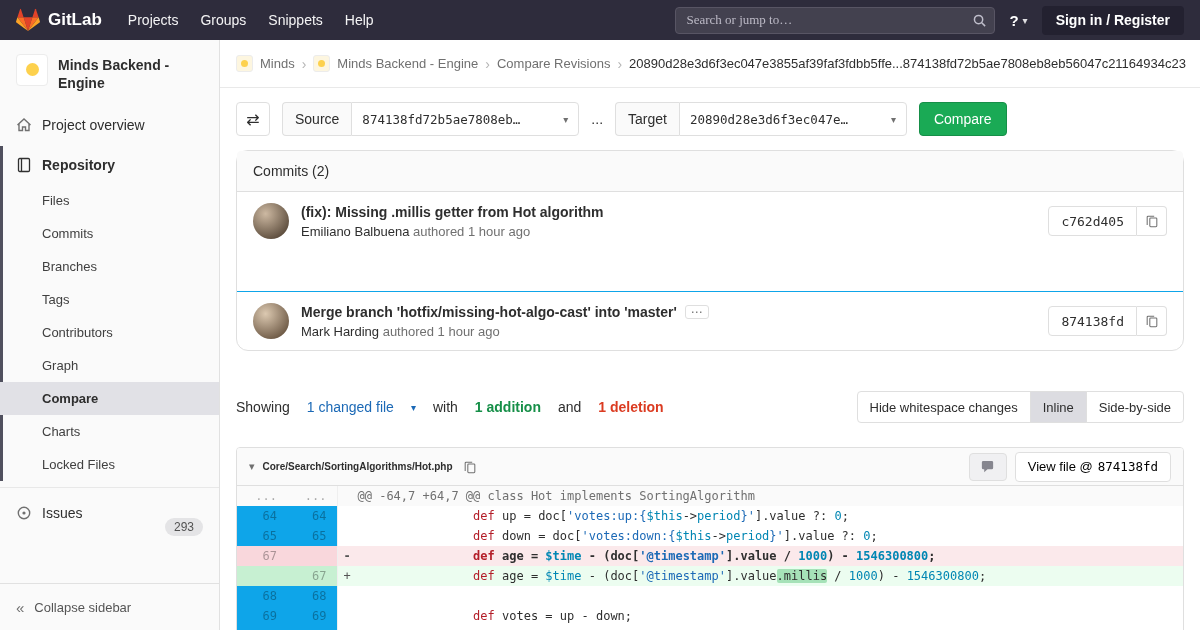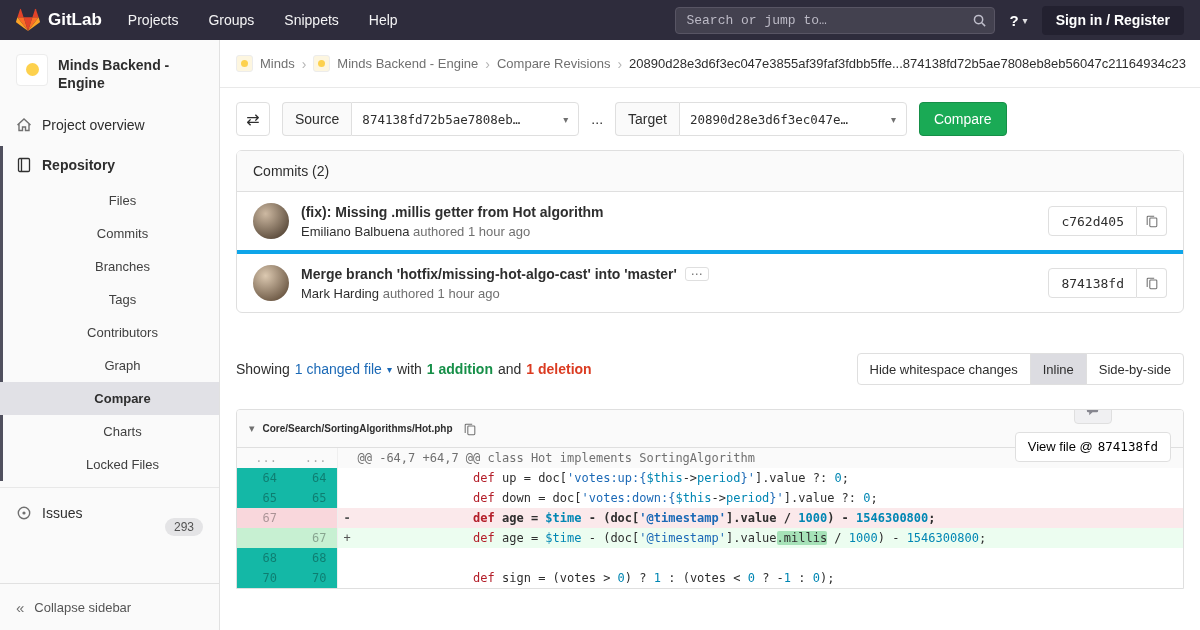--- a/index.html
+++ b/index.html
@@ -9,44 +9,44 @@
     font-family:"Liberation Sans", sans-serif;
     font-size:14px; color:#2e2e2e; background:#fff;
   }
   .mono { font-family:"DejaVu Sans Mono", monospace; }
 
   
   .navbar { position:fixed; top:0; left:0; width:1200px; height:40px;
     background:#2e2c3c; display:flex; align-items:center; padding:0 16px; z-index:20; }
   .brand { display:flex; align-items:center; gap:8px; margin-right:26px; cursor:pointer; }
   .brand-text { color:#fff; font-weight:bold; font-size:17px; }
-  .nav-menu { display:flex; gap:30px; }
+  .nav-menu { display:flex; gap:22px; }
   .nav-menu a { color:rgba(255,255,255,.95); font-size:14px; text-decoration:none; cursor:pointer; }
   .nav-right { margin-left:auto; display:flex; align-items:center; gap:14px; }
   .nav-search { position:relative; width:320px; }
   .nav-search input { width:100%; height:27px; background:#43414f; border:1px solid #585564;
-    border-radius:4px; color:#fff; padding:0 30px 0 10px; font-size:13px; font-family:Liberation Mono, monospace; }
+    border-radius:4px; color:#fff; padding:0 30px 0 10px; font-size:13px; font-family:Liberation Serif, serif; }
   .nav-search input::placeholder { color:#bcbac6; }
   .search-icon { position:absolute; right:8px; top:6px; }
   .nav-help { display:flex; align-items:center; gap:4px; color:#fff; cursor:pointer; }
   .help-q { font-size:15px; font-weight:bold; }
   .nav-caret { font-size:10px; color:rgba(255,255,255,.85); }
   .signin-btn { height:29px; padding:0 14px; background:#232130; color:#fff; border:none;
     border-radius:4px; font-size:14px; font-weight:600; font-family:inherit; cursor:pointer; }
 
   
   .sidebar { position:fixed; top:40px; left:0; width:220px; height:590px;
     background:#fafafa; border-right:1px solid #e1e1e1; }
   .context-header { display:flex; gap:10px; padding:14px 16px 8px; align-items:flex-start; cursor:pointer; }
   .proj-avatar { width:32px; height:32px; border-radius:4px; background:#fff; border:1px solid #ececec; position:relative; flex:none; }
   .proj-avatar::after { content:""; position:absolute; left:9px; top:8px; width:13px; height:13px; border-radius:50%; background:#fdd14d; }
   .proj-name { font-weight:bold; font-size:14px; line-height:1.3; padding-top:2px; }
   .side-nav { margin-top:6px; }
   .nav-item { display:flex; align-items:center; gap:10px; padding:11px 16px; font-size:14px; color:#2e2e2e; cursor:pointer; position:relative; }
-  .nav-section { margin-top:2px;text-align:center; }
+  .nav-section { margin-top:2px; }
   .nav-section.active { box-shadow: inset 3px 0 0 #50505e; }
   .nav-section.active .section-head { font-weight:bold; }
   .sub-list { list-style:none; margin:0; padding:0; }
   .sub-item { padding:9px 16px 9px 42px; font-size:13px; color:#404040; cursor:pointer; position:relative; }
   .sub-item.active { background:#e1e1e6; font-weight:bold; color:#2e2e2e; }
   .side-divider { border:none; border-top:1px solid #e8e8e8; margin:6px 0; }
   .badge { position:absolute; right:16px; top:24px; background:#e4e4e6; border-radius:10px;
     padding:2px 9px; font-size:12px; color:#525252; }
   .collapse-btn { position:absolute; bottom:0; left:0; right:0; height:47px; border-top:1px solid #e1e1e1;
     display:flex; align-items:center; gap:10px; padding:0 16px; font-size:13px; color:#555;
@@ -70,72 +70,72 @@
   .ig-addon { display:flex; align-items:center; padding:0 12px; background:#fafafa;
     border:1px solid #dfdfdf; border-right:none; border-radius:4px 0 0 4px; font-size:14px; }
   .ig-dropdown { display:flex; align-items:center; justify-content:space-between; gap:8px; width:228px;
     padding:0 10px; background:#fff; border:1px solid #dfdfdf; border-radius:0 4px 4px 0; cursor:pointer; }
   .ig-dropdown .mono { font-size:12.5px; white-space:nowrap; overflow:hidden; }
   .caret { color:#707070; font-size:10px; }
   .dots-sep { color:#2e2e2e; }
   .btn-green { height:34px; padding:0 14px; background:#1aaa55; border:1px solid #168f48;
     color:#fff; border-radius:4px; font-size:14px; font-family:inherit; cursor:pointer; }
 
-  .panel { margin:0 16px 16px; border:1px solid #dfdfdf; border-radius:6px; background:#fff; }
+  .panel { margin:0 16px 16px; border:1px solid #dfdfdf; border-radius:12px; background:#fff; }
   .panel-header { padding:12px 16px; background:#fafafa; border-bottom:1px solid #dfdfdf;
     border-radius:4px 4px 0 0; font-size:14px; }
   .commit-row { display:flex; align-items:center; padding:11px 16px; }
-  .commit-row + .commit-row { border-top:4px solid #0ea5e9; }
+  .commit-row + .commit-row { border-top:1px solid #0ea5e9;margin-top:41px; }
   .commit-avatar { width:36px; height:36px; border-radius:50%; flex:none; margin-right:12px; }
   .av-1 { background: radial-gradient(circle at 35% 30%, #cdb9a2, #5d4d3d 78%); }
   .av-2 { background: radial-gradient(circle at 35% 30%, #dcc9b1, #6e5a46 78%); }
   .commit-info { flex:1; min-width:0; }
   .commit-title { font-weight:bold; font-size:14px; display:flex; align-items:center; gap:8px; }
   .expander { border:1px solid #dfdfdf; background:#fff; border-radius:3px; padding:0 5px;
     font-size:12px; line-height:12px; height:14px; color:#707070; cursor:pointer; }
   .commit-meta { margin-top:4px; font-size:13px; color:#707070; }
   .commit-author { color:#2e2e2e; cursor:pointer; }
   .sha-group { display:flex; }
   .sha-btn { height:30px; padding:0 12px; background:#fff; border:1px solid #dfdfdf;
     border-radius:4px 0 0 4px; font-size:13px; color:#2e2e2e; cursor:pointer; }
   .copy-btn { height:30px; width:30px; background:#fff; border:1px solid #dfdfdf; border-left:none;
     border-radius:0 4px 4px 0; cursor:pointer; display:flex; align-items:center; justify-content:center; }
 
   .diff-summary { display:flex; align-items:center; margin:40px 16px 24px; }
-  .ds-text { display:flex; align-items:center; gap:5px; font-size:14px; flex-wrap:nowrap; }
+  .ds-text { display:flex; align-items:center; gap:17px; font-size:14px; flex-wrap:nowrap; }
   .ds-link { color:#1b69b6; cursor:pointer; }
   .ds-caret { color:#1b69b6; font-size:10px; cursor:pointer; }
   .ds-add { color:#168f48; font-weight:bold; }
   .ds-del { color:#db3b21; font-weight:bold; }
   .ds-buttons { margin-left:auto; display:flex; }
   .btn { height:32px; padding:0 12px; background:#fff; border:1px solid #dfdfdf; font-size:13px;
     color:#2e2e2e; cursor:pointer; font-family:inherit; }
   .btn-group .btn + .btn { margin-left:-1px; }
   .btn-group .btn:first-child { border-radius:4px 0 0 4px; }
   .btn-group .btn:last-child { border-radius:0 4px 4px 0; }
   .btn.active { background:#dcdce1; }
 
   .diff-panel { margin:0 16px; border:1px solid #dfdfdf; border-radius:4px 4px 0 0; overflow:hidden; }
   .diff-header { display:flex; align-items:center; padding:7px 12px; background:#fafafa;
     border-bottom:1px solid #dfdfdf; gap:8px; height:38px; }
   .file-caret { color:#707070; font-size:11px; cursor:pointer; }
   .file-path { font-weight:bold; font-size:10px; }
   .copy-path { background:none; border:none; cursor:pointer; padding:2px; display:flex; }
-  .diff-actions { margin-left:auto; display:flex; gap:8px; align-items:center;flex-direction:column; }
+  .diff-actions { margin-left:auto; display:flex; gap:8px; align-items:center; }
   .comment-btn { width:38px; height:28px; background:#f0f0f2; border:1px solid #dfdfdf;
     border-radius:4px; display:flex; align-items:center; justify-content:center; cursor:pointer; }
   .view-file-btn { height:30px; padding:0 12px; background:#fff; border:1px solid #dfdfdf;
     border-radius:4px; font-size:13px; cursor:pointer; display:flex; gap:5px; align-items:center; font-family:inherit; }
   .view-file-btn .mono { font-size:12.5px; }
 
   .diff-table { width:100%; border-collapse:collapse; font-family:"DejaVu Sans Mono", monospace;
     font-size:12px; line-height:20px; }
   .diff-table td { padding:0; height:20px; }
   td.num { width:50px; min-width:50px; text-align:right; padding-right:10px;
-    color:rgba(0,0,0,.32); background:#14b8a6; cursor:pointer; }
+    color:rgba(0,0,0,.32); background:#0ea5e9; cursor:pointer; }
   td.new-num { border-right:1px solid #efefef; }
   td.code { white-space:pre; padding-left:6px; color:#2e2e2e; }
   .sign { display:inline-block; width:14px; color:#555; }
   tr.dl-hunk td { background:#fafafa; }
   tr.dl-hunk td.code { color:#707070; }
   tr.dl-del td.num { background:#f9d7dc; }
   tr.dl-del td.code { background:#fbe9eb;font-weight:bold; }
   tr.dl-add td.num { background:#c7f0d2; }
   tr.dl-add td.code { background:#ecfdf0; }
   .tk-k { color:#b31d28; }
@@ -382,20 +382,25 @@
             <td class="num old-num"></td>
             <td class="num new-num">67</td>
             <td class="code"><span class="sign">+</span><span class="tk-p">                </span><span class="tk-k">def</span><span class="tk-p"> age = </span><span class="tk-v">$time</span><span class="tk-p"> - (doc[</span><span class="tk-s">'@timestamp'</span><span class="tk-p">].value</span><span class="tk-hl">.millis</span><span class="tk-p"> / </span><span class="tk-n">1000</span><span class="tk-p">) - </span><span class="tk-n">1546300800</span><span class="tk-p">;</span></td>
           </tr>
           <tr class="dl dl-ctx">
             <td class="num old-num">68</td>
             <td class="num new-num">68</td>
             <td class="code"><span class="sign"></span></td>
           </tr>
           <tr class="dl dl-ctx">
+            <td class="num old-num">69</td>
+            <td class="num new-num">69</td>
+            <td class="code"><span class="sign"></span><span class="tk-p">                </span><span class="tk-k">def</span><span class="tk-p"> votes = up - down;</span></td>
+          </tr>
+          <tr class="dl dl-ctx">
             <td class="num old-num">70</td>
             <td class="num new-num">70</td>
             <td class="code"><span class="sign"></span><span class="tk-p">                </span><span class="tk-k">def</span><span class="tk-p"> sign = (votes &gt; </span><span class="tk-n">0</span><span class="tk-p">) ? </span><span class="tk-n">1</span><span class="tk-p"> : (votes &lt; </span><span class="tk-n">0</span><span class="tk-p"> ? -</span><span class="tk-n">1</span><span class="tk-p"> : </span><span class="tk-n">0</span><span class="tk-p">);</span></td>
           </tr>
         </tbody>
     </table>
   </section>
 
 </main>
 

